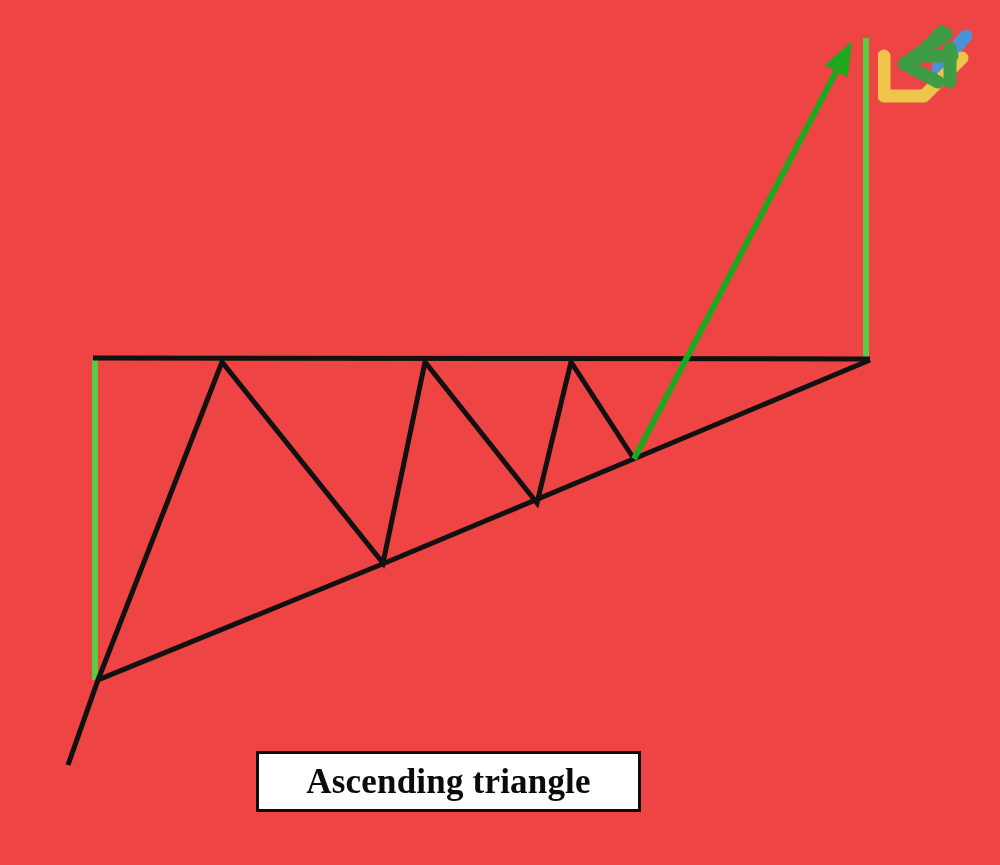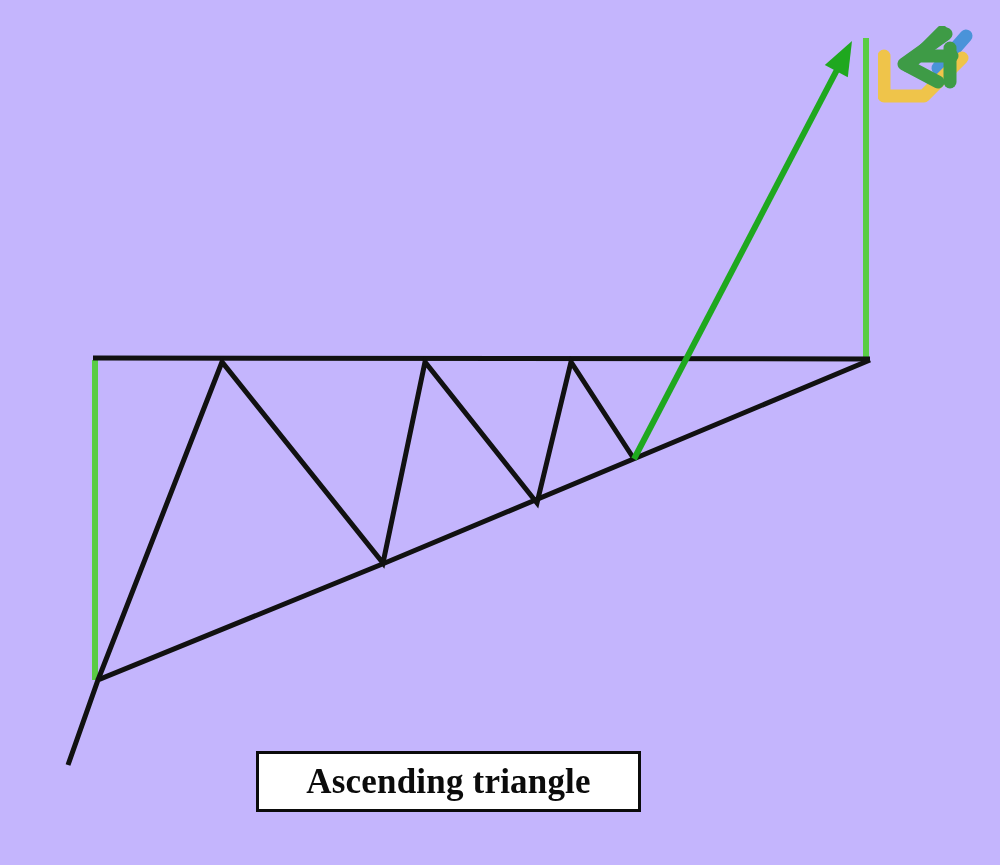--- a/index.html
+++ b/index.html
@@ -11,21 +11,21 @@
   body {
     width: 1000px;
     height: 865px;
     font-family: "Liberation Serif", "DejaVu Serif", serif;
     overflow: hidden;
   }
   #figure {
     position: relative;
     width: 1000px;
     height: 865px;
-    background: #c4b5fd;
+    background: #ef4444;
   }
   #pattern-svg {
     position: absolute;
     left: 0;
     top: 0;
     width: 1000px;
     height: 865px;
     display: block;
   }
   .pattern-stroke {

